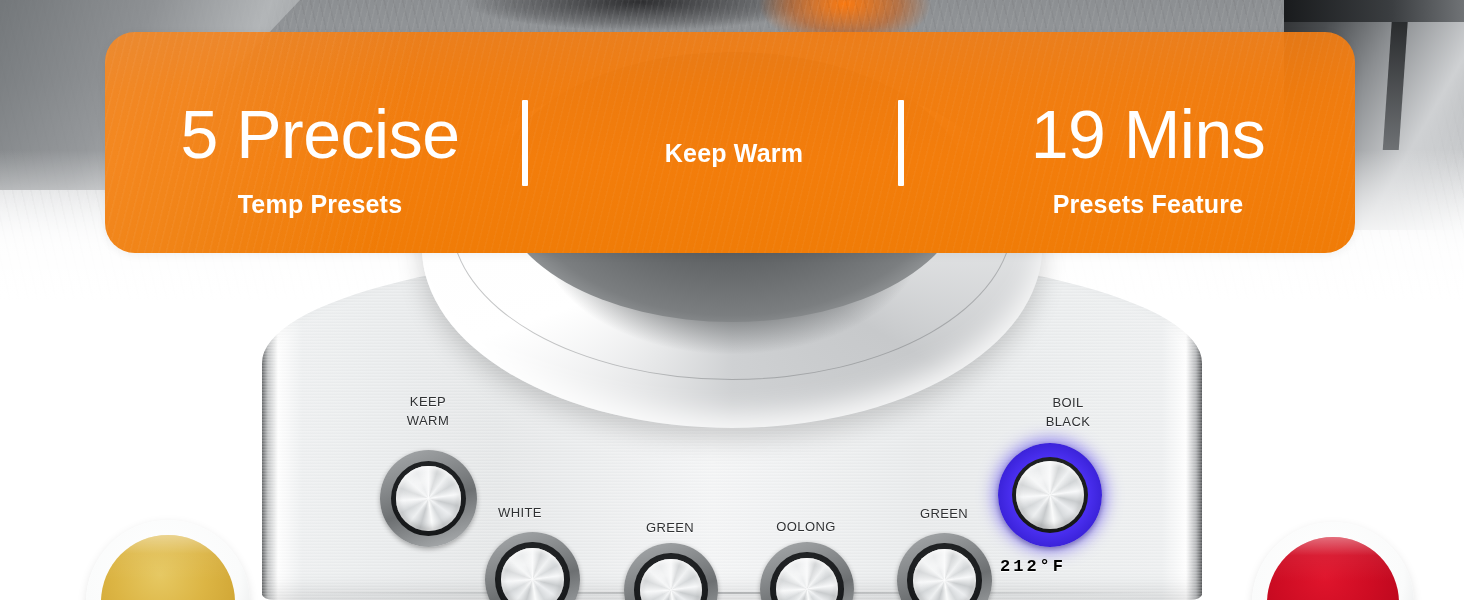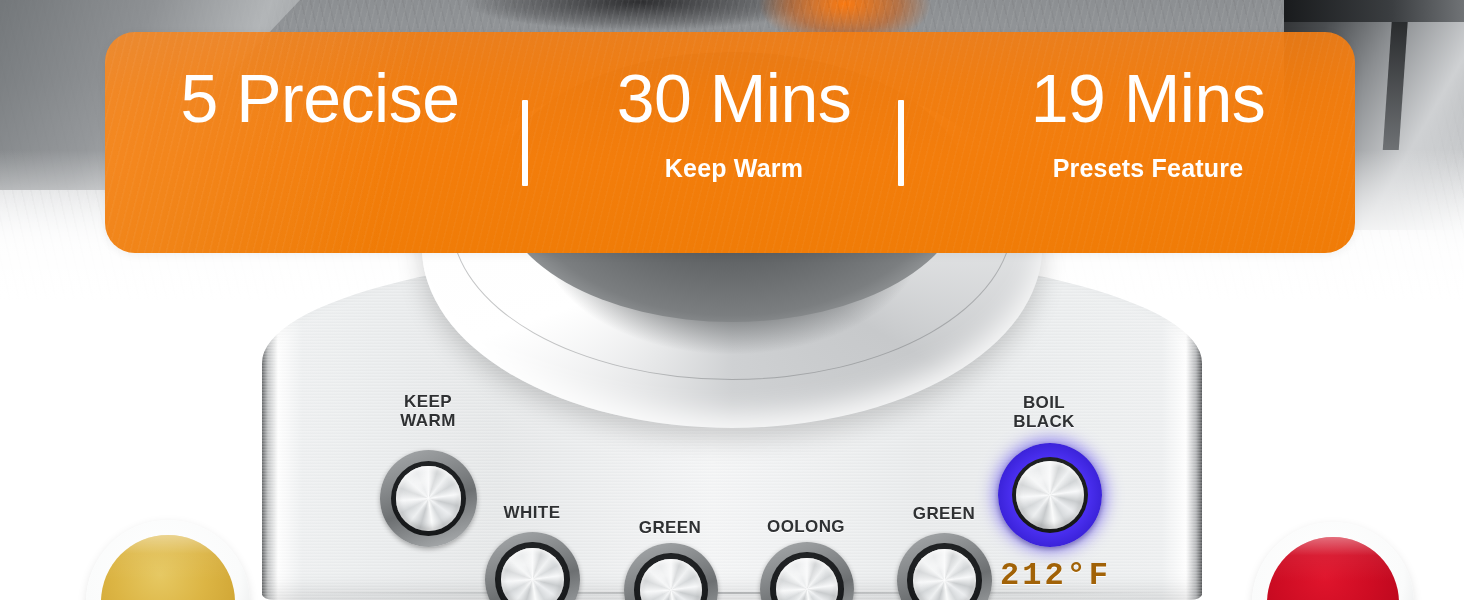--- a/index.html
+++ b/index.html
@@ -116,27 +116,27 @@
     background:radial-gradient(circle at 50% 50%,rgba(255,255,255,.55) 0%,rgba(255,255,255,0) 22%),
                radial-gradient(circle at 38% 26%,rgba(255,255,255,.7) 0%,rgba(255,255,255,0) 45%);
   }
   .knob.active .bezel{
     background:radial-gradient(circle at 50% 50%,#4a2ff0 52%,#3a22d8 72%,#6b55f5 88%,#4a30e6 100%);
     box-shadow:0 0 16px 4px rgba(70,45,240,.55),0 2px 5px rgba(0,0,0,.35);
   }
   .knob.active .shadowring{inset:13%;}
 
   .klabel{
-    position:absolute;color:#2f3133;font-size:17px;letter-spacing:.4px;
-    text-align:center;line-height:19px;white-space:pre-line;font-weight:700;
+    position:absolute;color:#2f3133;font-size:13px;letter-spacing:.4px;
+    text-align:center;line-height:19px;white-space:pre-line;font-weight:400;
     font-family:"Liberation Sans",sans-serif;
     text-shadow:0 1px 0 rgba(255,255,255,.9);
   }
   .temp-readout{
-    position:absolute;color:#a16207;font-size:32px;font-weight:bold;
+    position:absolute;color:#000000;font-size:17px;font-weight:bold;
     letter-spacing:3px;font-family:"Liberation Mono",monospace;
     text-shadow:0 1px 0 rgba(255,255,255,.95);
   }
 
   
   .cup{position:absolute;border-radius:50%;}
   .cup .rim{
     position:absolute;inset:0;border-radius:50%;
     background:radial-gradient(circle at 46% 34%,#ffffff 0%,#fafbfb 56%,#e4e6e7 80%,#c9cbcd 100%);
     box-shadow:0 3px 10px rgba(0,0,0,.10);
@@ -157,21 +157,21 @@
     box-shadow:0 2px 10px rgba(0,0,0,.06);
     overflow:hidden;
   }
   .banner:before{
     content:"";position:absolute;inset:0;
     background:
       linear-gradient(103deg, rgba(255,255,255,.11) 0%, rgba(255,255,255,0) 26%),
       repeating-linear-gradient(104deg, rgba(255,255,255,.045) 0px, rgba(255,255,255,.045) 1px, rgba(0,0,0,0) 2px, rgba(0,0,0,0) 7px);
     opacity:.9;
   }
-  .banner-row{position:absolute;inset:0;display:flex;align-items:flex-start;padding-left:8px;}
+  .banner-row{position:absolute;inset:0;display:flex;align-items:center;padding-left:8px;}
   .bcell{flex:1;position:relative;display:flex;flex-direction:column;align-items:center;justify-content:center;}
   .bnum{
     color:#fff;font-size:68px;line-height:72px;font-weight:400;
     letter-spacing:-.5px;margin-top:30px;
     font-family:"Liberation Sans",sans-serif;
   }
   .bsub{
     color:#fff;font-size:25px;line-height:28px;font-weight:bold;margin-top:20px;
     letter-spacing:.2px;font-family:"Liberation Sans",sans-serif;
   }
@@ -192,25 +192,25 @@
   <div class="kettle">
     <div class="kettle-body"></div>
     <div class="lid-ring"></div>
     <div class="lid-inner"></div>
     <div class="lid-hair"></div>
     <div class="panel-seam"></div>
   </div>
 
   <div class="klabel" style="left:380px;top:392px;width:96px;">KEEP
 WARM</div>
-  <div class="klabel" style="left:484px;top:503px;width:96px;">WHITE</div>
+  <div class="klabel" style="left:472px;top:503px;width:96px;">WHITE</div>
   <div class="klabel" style="left:622px;top:518px;width:96px;text-align:center;">GREEN</div>
   <div class="klabel" style="left:758px;top:517px;width:96px;">OOLONG</div>
   <div class="klabel" style="left:896px;top:504px;width:96px;">GREEN</div>
-  <div class="klabel" style="left:996px;top:393px;width:96px;text-align:center;">BOIL
+  <div class="klabel" style="left:1020px;top:393px;width:96px;text-align:center;">BOIL
 BLACK</div>
 
   <div class="knob" style="left:380px;top:450px;width:97px;height:97px;">
     <div class="bezel"></div>
     <div class="shadowring"></div>
     <div class="cap"></div>
   </div>
   <div class="knob" style="left:485px;top:532px;width:95px;height:95px;">
     <div class="bezel"></div>
     <div class="shadowring"></div>
@@ -246,24 +246,24 @@
   <div class="cup" style="left:1252px;top:522px;width:162px;height:162px;">
     <div class="rim"></div>
     <div class="liquid" style="background:radial-gradient(circle at 44% 30%,#e0152c 0%,#ce0c23 40%,#b9071d 75%,#a30519 100%);"></div>
   </div>
 
   <div class="banner">
     <div class="banner-row">
 
       <div class="bcell">
         <div class="bnum">5 Precise</div>
+        <div class="bsub">Temp Presets</div>
       </div>
 
       <div class="bcell">
-        <div class="bnum">30 Mins</div>
         <div class="bsub">Keep Warm</div>
       </div>
 
       <div class="bcell">
         <div class="bnum">19 Mins</div>
         <div class="bsub">Presets Feature</div>
       </div>
 
     </div>
     <div class="bdiv" style="left:417px;"></div>

